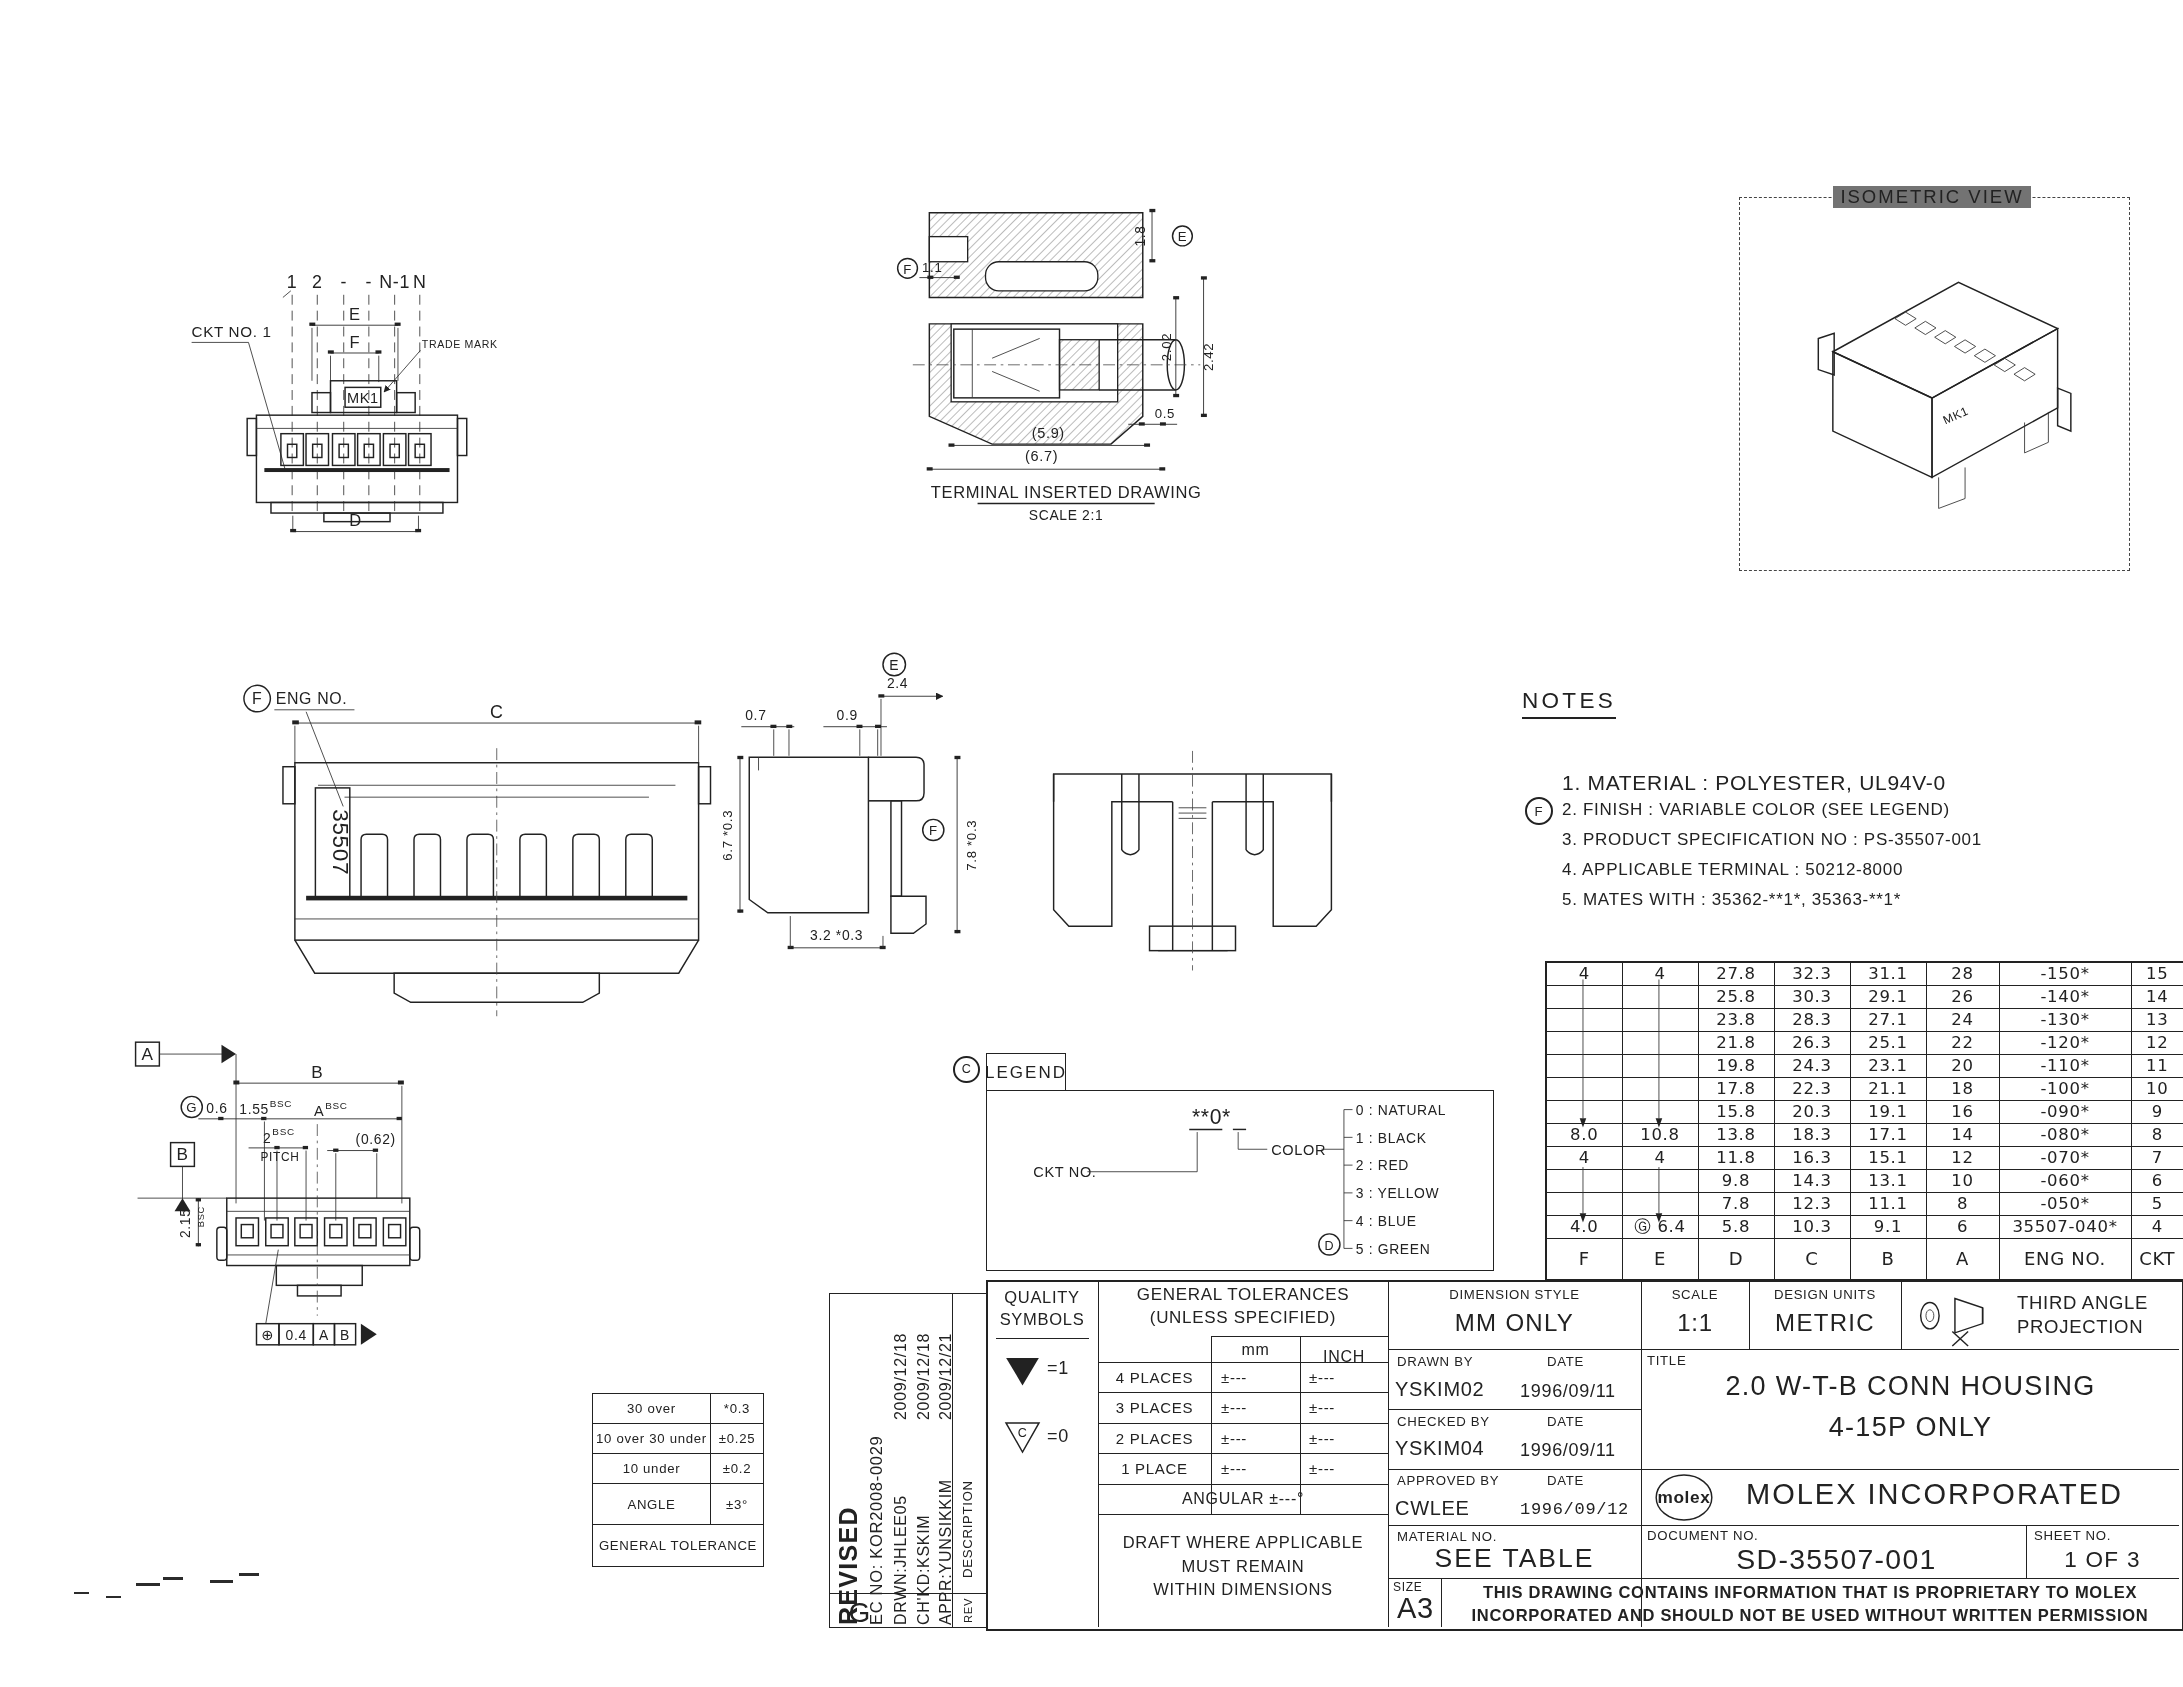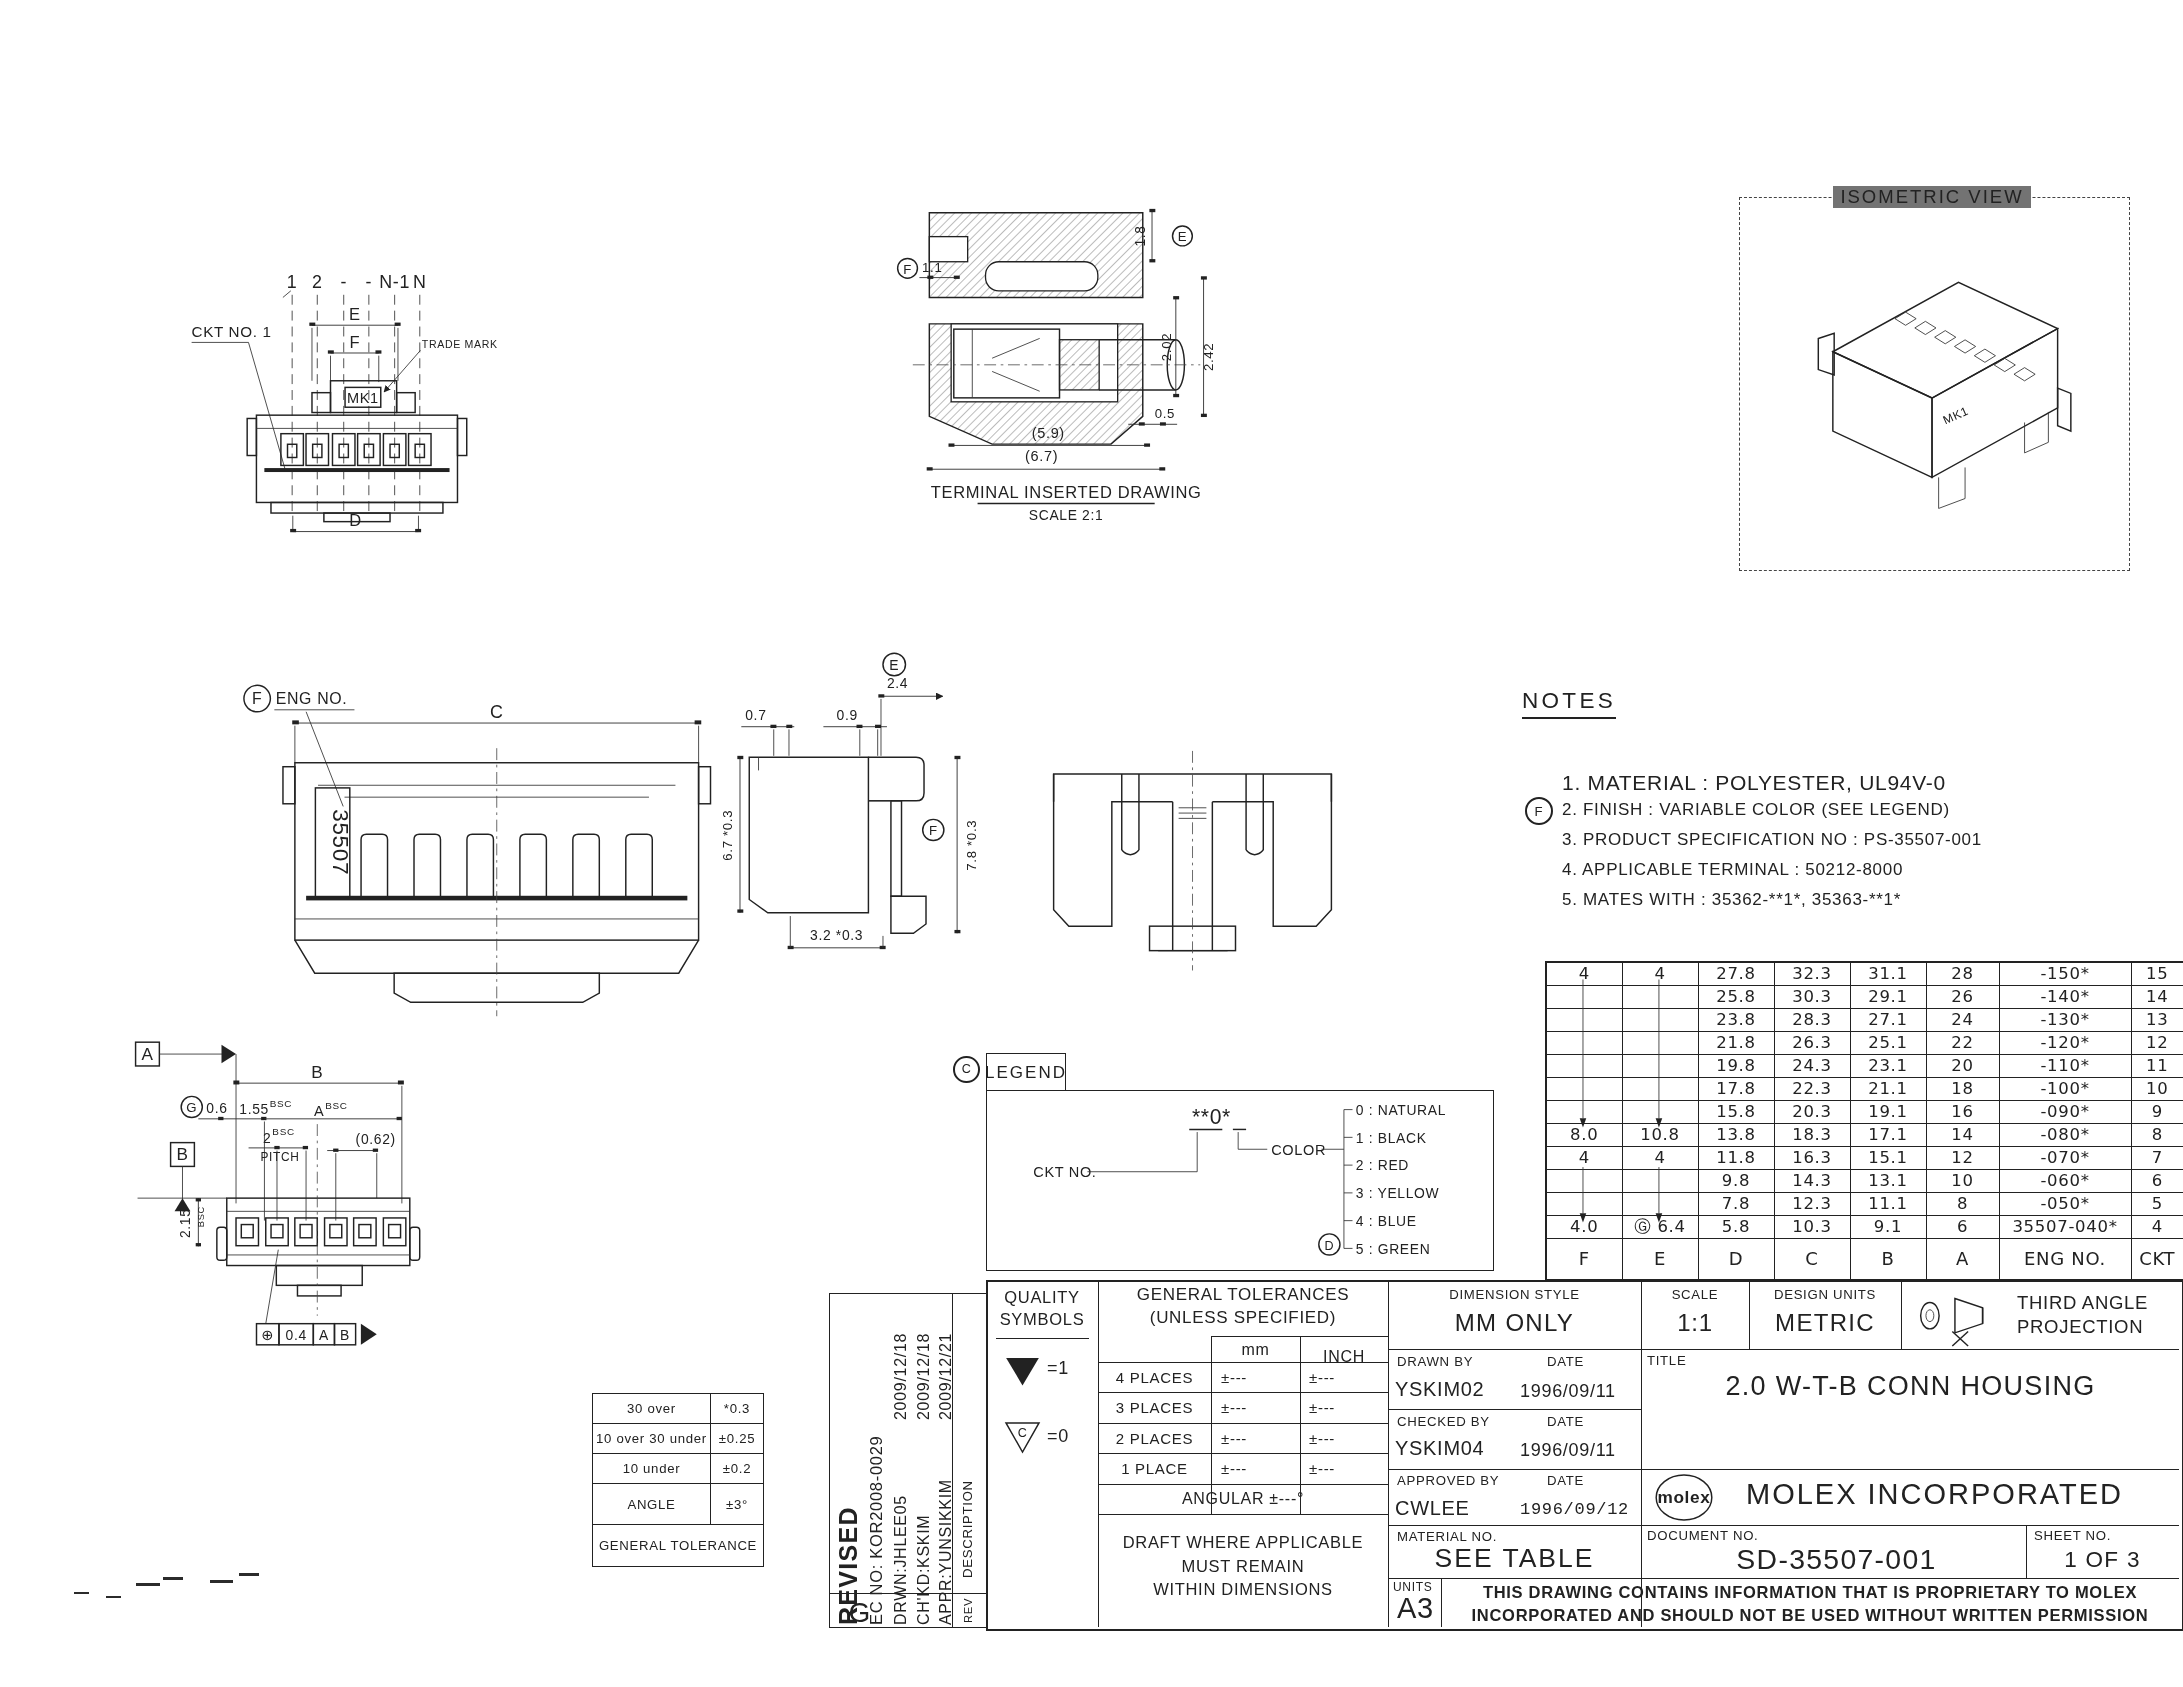--- a/index.html
+++ b/index.html
@@ -726,35 +726,36 @@
   <span class="lbl" style="left:568px;top:193px;font-size:13.2px;">APPROVED BY</span>
   <span class="lbl" style="left:718px;top:193px;font-size:13.2px;">DATE</span>
   <span class="lbl" style="left:566px;top:217px;font-size:20px;">CWLEE</span>
   <span class="lbl" style="left:691px;top:220px;font-size:17px;font-family:Liberation Mono, monospace;">1996/09/12</span>
 
   <span class="lbl" style="left:568px;top:249px;font-size:13.2px;">MATERIAL NO.</span>
   <span class="lbl ctr" style="left:559px;top:263px;width:253px;font-size:26.5px;letter-spacing:2px;">SEE TABLE</span>
 
   <span class="lbl" style="left:818px;top:73px;font-size:13.2px;">TITLE</span>
   <span class="lbl ctr" style="left:812px;top:91px;width:539px;font-size:27px;letter-spacing:1.3px;">2.0 W-T-B CONN HOUSING</span>
+  <span class="lbl ctr" style="left:812px;top:132px;width:539px;font-size:27px;letter-spacing:1.3px;">4-15P ONLY</span>
 
   <svg class="abs" style="left:823px;top:193px;" width="64" height="49" viewBox="0 0 96 74">
     <ellipse class="ln" cx="48" cy="37" rx="42" ry="34" stroke-width="3.4"></ellipse>
     <text x="48" y="46" font-size="26" font-weight="700" text-anchor="middle" letter-spacing="0">molex</text>
   </svg>
   <span class="lbl ctr" style="left:887px;top:198px;width:437px;font-size:29px;letter-spacing:2px;">MOLEX INCORPORATED</span>
 
   <div class="vl" style="left:1197px;top:245px;height:53px;"></div>
   <span class="lbl" style="left:818px;top:248px;font-size:13.2px;">DOCUMENT NO.</span>
   <span class="lbl ctr" style="left:818px;top:263px;width:379px;font-size:28.4px;letter-spacing:1.3px;">SD-35507-001</span>
   <span class="lbl" style="left:1205px;top:248px;font-size:13.2px;">SHEET NO.</span>
   <span class="lbl ctr" style="left:1197px;top:267px;width:153px;font-size:22.5px;letter-spacing:1.3px;">1 OF 3</span>
 
   <div class="vl" style="left:612px;top:298px;height:49px;"></div>
-  <span class="lbl" style="left:564px;top:300px;font-size:12px;">UNITS</span>
+  <span class="lbl" style="left:564px;top:300px;font-size:12px;">SIZE</span>
   <span class="lbl" style="left:568px;top:312px;font-size:29px;">A3</span>
   <span class="lbl ctr" style="left:612px;top:303px;width:738px;font-size:16.5px;font-weight:600;">THIS DRAWING CONTAINS INFORMATION THAT IS PROPRIETARY TO MOLEX</span>
   <span class="lbl ctr" style="left:612px;top:326px;width:738px;font-size:16.5px;font-weight:600;">INCORPORATED AND SHOULD NOT BE USED WITHOUT WRITTEN PERMISSION</span>
 </div>
 
 <div class="mark" style="left:136px;top:1583px;width:24px;height:2.6px;"></div>
 <div class="mark" style="left:163px;top:1577px;width:20px;height:2.6px;"></div>
 <div class="mark" style="left:210px;top:1580px;width:22.5px;height:2.6px;"></div>
 <div class="mark" style="left:239px;top:1573px;width:20px;height:2.6px;"></div>
 <div class="mark" style="left:74px;top:1592px;width:14.6px;height:2px;"></div>

